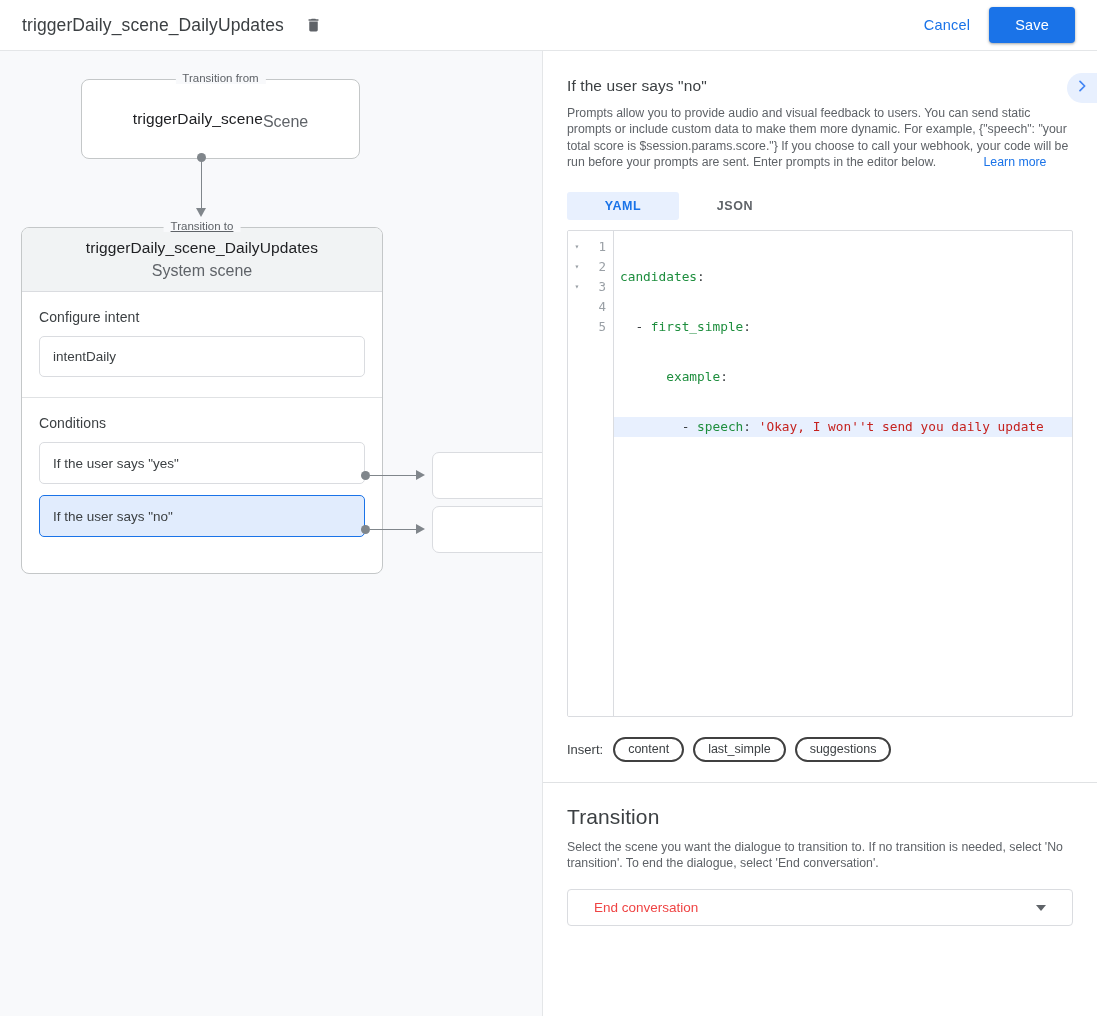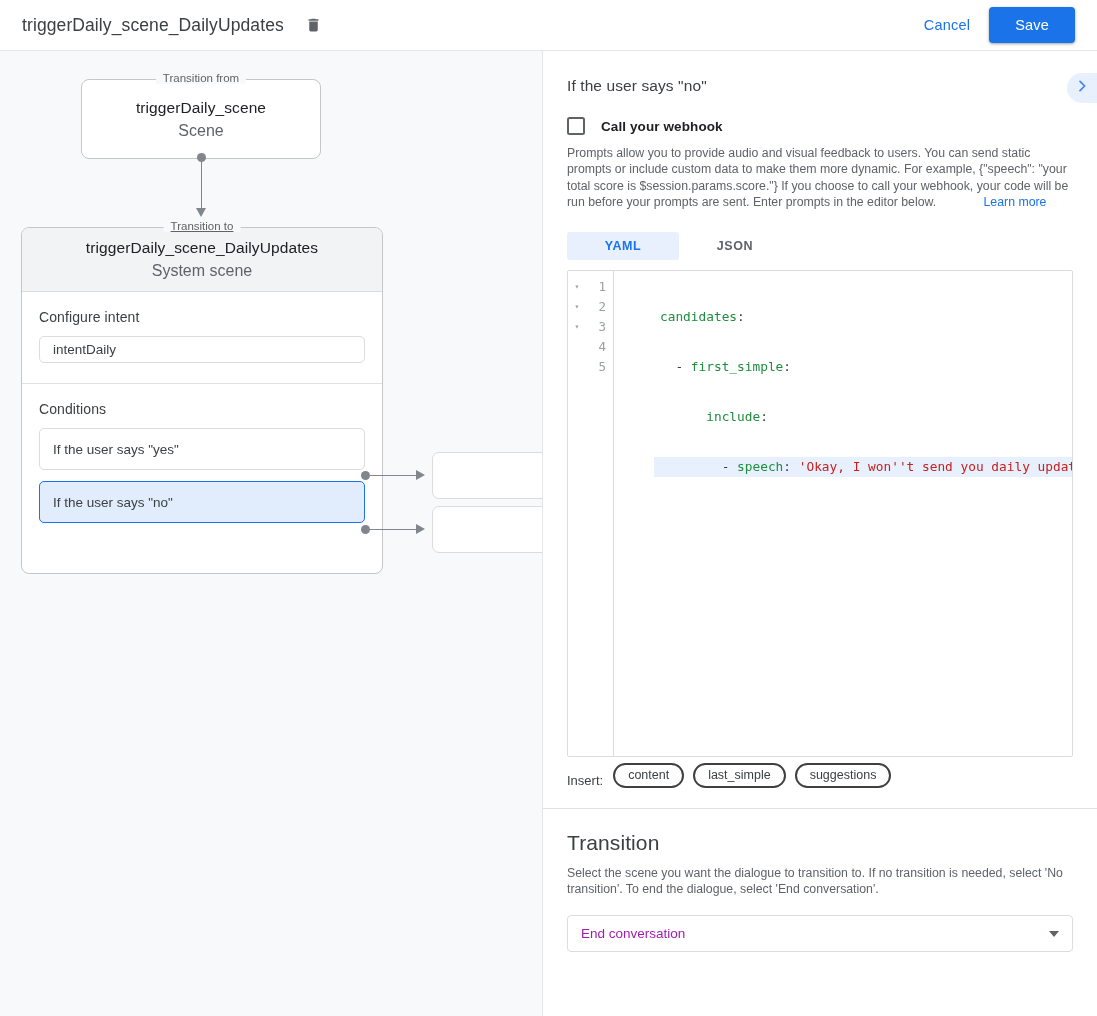--- a/index.html
+++ b/index.html
@@ -71,22 +71,22 @@
     top: -8px;
     background: #f8f9fb;
     padding: 0 7px;
     font-size: 11.5px;
     color: #5f6368;
     white-space: nowrap;
   }
 
   
   #node-from {
-    left: 81px; top: 28px; width: 240px; height: 80px;
-    display: flex; flex-direction: column;
+    left: 81px; top: 28px; width: 279px; height: 80px;
+    display: flex; flex-direction: row;
     align-items: center; justify-content: center;
   }
   #node-from .legend { left: 50%; transform: translateX(-50%); }
   .node-title { font-size: 15.5px; color: #202124; letter-spacing: .1px; }
   .node-sub { font-size: 16px; color: #5f6368; margin-top: 5px; }
 
   
   .connector-dot {
     position: absolute; left: 197px; top: 102px;
     width: 9px; height: 9px; border-radius: 50%;
@@ -121,21 +121,21 @@
   .node-to-head .node-title { font-size: 15.5px; }
   .section {
     padding: 17px 17px 20px 17px;
   }
   .section + .section { border-top: 1px solid #e0e2e4; }
   .section-label {
     font-size: 14px; color: #3c4043; margin-bottom: 11px; letter-spacing: .1px;
   }
   .intent-chip {
     border: 1px solid #dadce0; border-radius: 5px;
-    background: #fff; height: 27px;
+    background: #fff; height: 41px;
     display: flex; align-items: center;
     padding: 0 13px;
     font-size: 13.5px; color: #3c4043;
     cursor: pointer;
   }
   .cond-chip {
     border: 1px solid #dadce0; border-radius: 5px;
     background: #fff; height: 42px;
     display: flex; align-items: center;
     padding: 0 13px;
@@ -270,30 +270,29 @@
   .fold {
     width: 18px; text-align: center; font-size: 8px; color: #9aa0a6;
     cursor: pointer; line-height: 20px;
   }
   .gnum { flex: 1; text-align: right; padding-right: 7px; }
   .code {
     flex: 1; padding-top: 6px; overflow: hidden;
     font-family: "DejaVu Sans Mono", monospace;
     font-size: 12.8px;
     white-space: pre;
-    margin-left: 40px;
   }
   .cline { height: 20px; line-height: 20px; padding-left: 6px; }
   .cline.hl { background: #e8f0fe; }
   .k { color: #1e8e3e; }
   .p { color: #3c4043; }
   .s { color: #c5221f; }
 
   .insert-row {
-    display: flex; align-items: flex-end; margin-top: 6px;
+    display: flex; align-items: center; margin-top: 20px;
   }
   .insert-label { font-size: 13px; color: #3c4043; margin-right: 10px; }
   .chip {
     border: 2px solid #404040; border-radius: 14px;
     height: 25px; padding: 0 13px;
     display: flex; align-items: center;
     font-size: 12.5px; color: #3c4043;
     margin-right: 9px; cursor: pointer; background: #fff;
     font-family: inherit;
   }
@@ -305,22 +304,22 @@
 
   .trans-title {
     margin-top: 22px;
     font-size: 21px; color: #3c4043; letter-spacing: .1px;
   }
   .select-box {
     margin-top: 18px;
     border: 1px solid #dadce0; border-radius: 4px;
     height: 37px;
     display: flex; align-items: center;
-    padding: 0 13px;
-    font-size: 13.5px; color: #a21caf;
+    padding: 0 26px;
+    font-size: 13.5px; color: #ef4444;
     cursor: pointer; background: #fff;
   }
   .select-box .val { flex: 1; }
   .caret {
     width: 0; height: 0;
     border-left: 5px solid transparent;
     border-right: 5px solid transparent;
     border-top: 6px solid #5f6368;
   }
 </style>
@@ -392,24 +391,20 @@
     </div>
 
     <div class="expand-btn">
       <span>
         <svg width="16" height="16" viewBox="0 0 24 24" fill="none" stroke="#4285f4" stroke-width="2.6" stroke-linecap="round" stroke-linejoin="round">
           <polyline points="9 5 16 12 9 19"></polyline>
         </svg>
       </span>
     </div>
 
-    <div class="cb-row">
-      <div class="cbox"></div>
-      <div class="cb-label">Call your webhook</div>
-    </div>
 
 
     <div class="helper"><span>Prompts allow you to provide audio and visual feedback to users. You can send static prompts or include custom data to make them more dynamic. For example, {"speech": "your total score is $session.params.score."} If you choose to call your webhook, your code will be run before your prompts are sent. Enter prompts in the editor below. </span><a>Learn more</a></div>
 
     <div class="tabs">
       <div class="tab active">YAML</div>
       <div class="tab">JSON</div>
     </div>
 
     <div class="editor">
@@ -431,21 +426,21 @@
           <div class="gnum">4</div>
         </div>
         <div class="gline">
           <div class="fold"></div>
           <div class="gnum">5</div>
         </div>
       </div>
       <div class="code">
         <div class="cline"><span class="p"></span><span class="p"></span><span class="k">candidates</span><span class="p">:</span><span class="s"></span></div>
         <div class="cline"><span class="p">  </span><span class="p">- </span><span class="k">first_simple</span><span class="p">:</span><span class="s"></span></div>
-        <div class="cline"><span class="p">      </span><span class="p"></span><span class="k">include</span><span class="p">:</span><span class="s"></span></div>
+        <div class="cline"><span class="p">      </span><span class="p"></span><span class="k">example</span><span class="p">:</span><span class="s"></span></div>
         <div class="cline hl"><span class="p">        </span><span class="p">- </span><span class="k">speech</span><span class="p">:</span><span class="s"> 'Okay, I won''t send you daily update</span></div>
         <div class="cline"><span class="p"></span></div>
       </div>
     </div>
 
     <div class="insert-row">
       <div class="insert-label">Insert:</div>
       <button class="chip">content</button>
       <button class="chip">last_simple</button>
       <button class="chip">suggestions</button>

